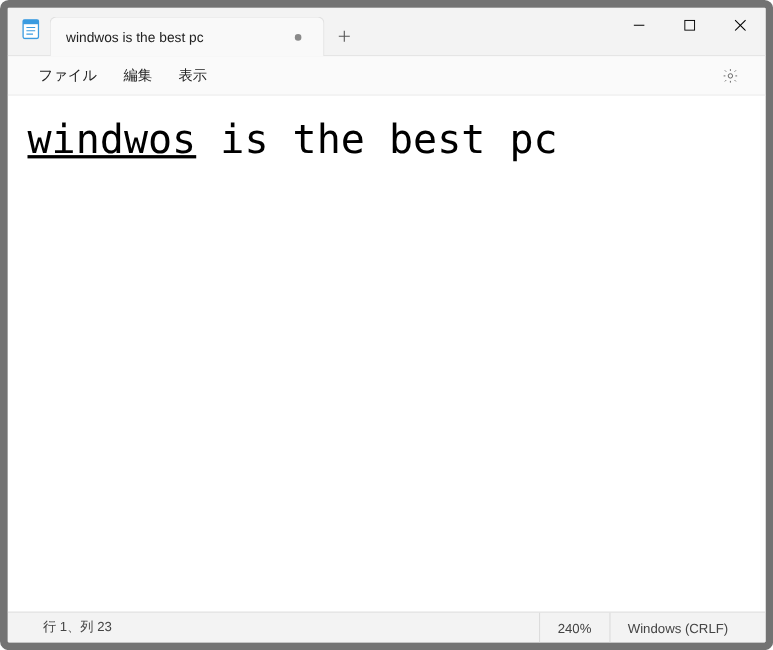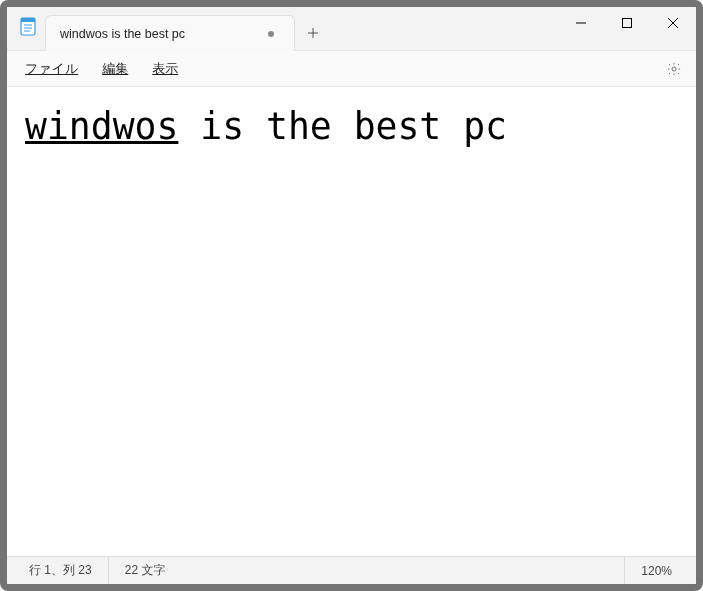--- a/index.html
+++ b/index.html
@@ -61,26 +61,25 @@
   .win-btn {
     width: 46px; height: 32px;
     display: flex; align-items: center; justify-content: center;
     color: #000;
   }
   .win-btn svg { width: 10px; height: 10px; stroke: #000; stroke-width: 1; fill: none; }
 
   .menubar {
     height: 36px;
     display: flex; align-items: center;
-    padding: 0 6px;
+    padding: 0 16px;
     background: #fafafa;
     border-bottom: 1px solid #e9e9e9;
     font-size: 13px;
     color: #222;
-    text-decoration: underline;
   }
   .menu-item { padding: 6px 12px; border-radius: 4px; }
   .settings-btn {
     margin-left: auto;
     width: 32px; height: 32px;
     display: flex; align-items: center; justify-content: center;
     color: #555;
   }
   .settings-btn svg { width: 16px; height: 16px; stroke: #555; fill: none; stroke-width: 1.2; }
 
@@ -104,21 +103,21 @@
     text-decoration-thickness: 1px;
     text-decoration: underline;
   }
 
   .statusbar {
     height: 28px;
     background: #f3f3f3;
     border-top: 1px solid #e0e0e0;
     display: flex; align-items: center;
     font-size: 12px; color: #444;
-    padding: 0 8px;
+    padding: 0 18px;
   }
   .status-cell {
     padding: 0 16px;
     height: 100%;
     display: flex; align-items: center;
     border-left: 1px solid #dcdcdc;
   }
   .status-cell:first-child { border-left: none; padding-left: 14px; }
   .status-spacer { flex: 1; }
 </style>
@@ -179,18 +178,18 @@
         <circle cx="12" cy="12" r="3"></circle>
         <path d="M12 2.8v2.4M12 18.8v2.4M4.5 4.5l1.7 1.7M17.8 17.8l1.7 1.7M2.8 12h2.4M18.8 12h2.4M4.5 19.5l1.7-1.7M17.8 6.2l1.7-1.7"></path>
       </svg>
     </div>
   </div>
 
   <div class="editor"><span class="spell-error">windwos</span><span> is the best pc</span></div>
 
   <div class="statusbar">
     <div class="status-cell">行 1、列 23</div>
-    <div class="status-cell">22 文字</div>
     <div class="status-spacer"></div>
-    <div class="status-cell">120%</div>
+    <div class="status-cell">240%</div>
+    <div class="status-cell">Windows (CRLF)</div>
   </div>
 
 </div>
 
 </body></html>

